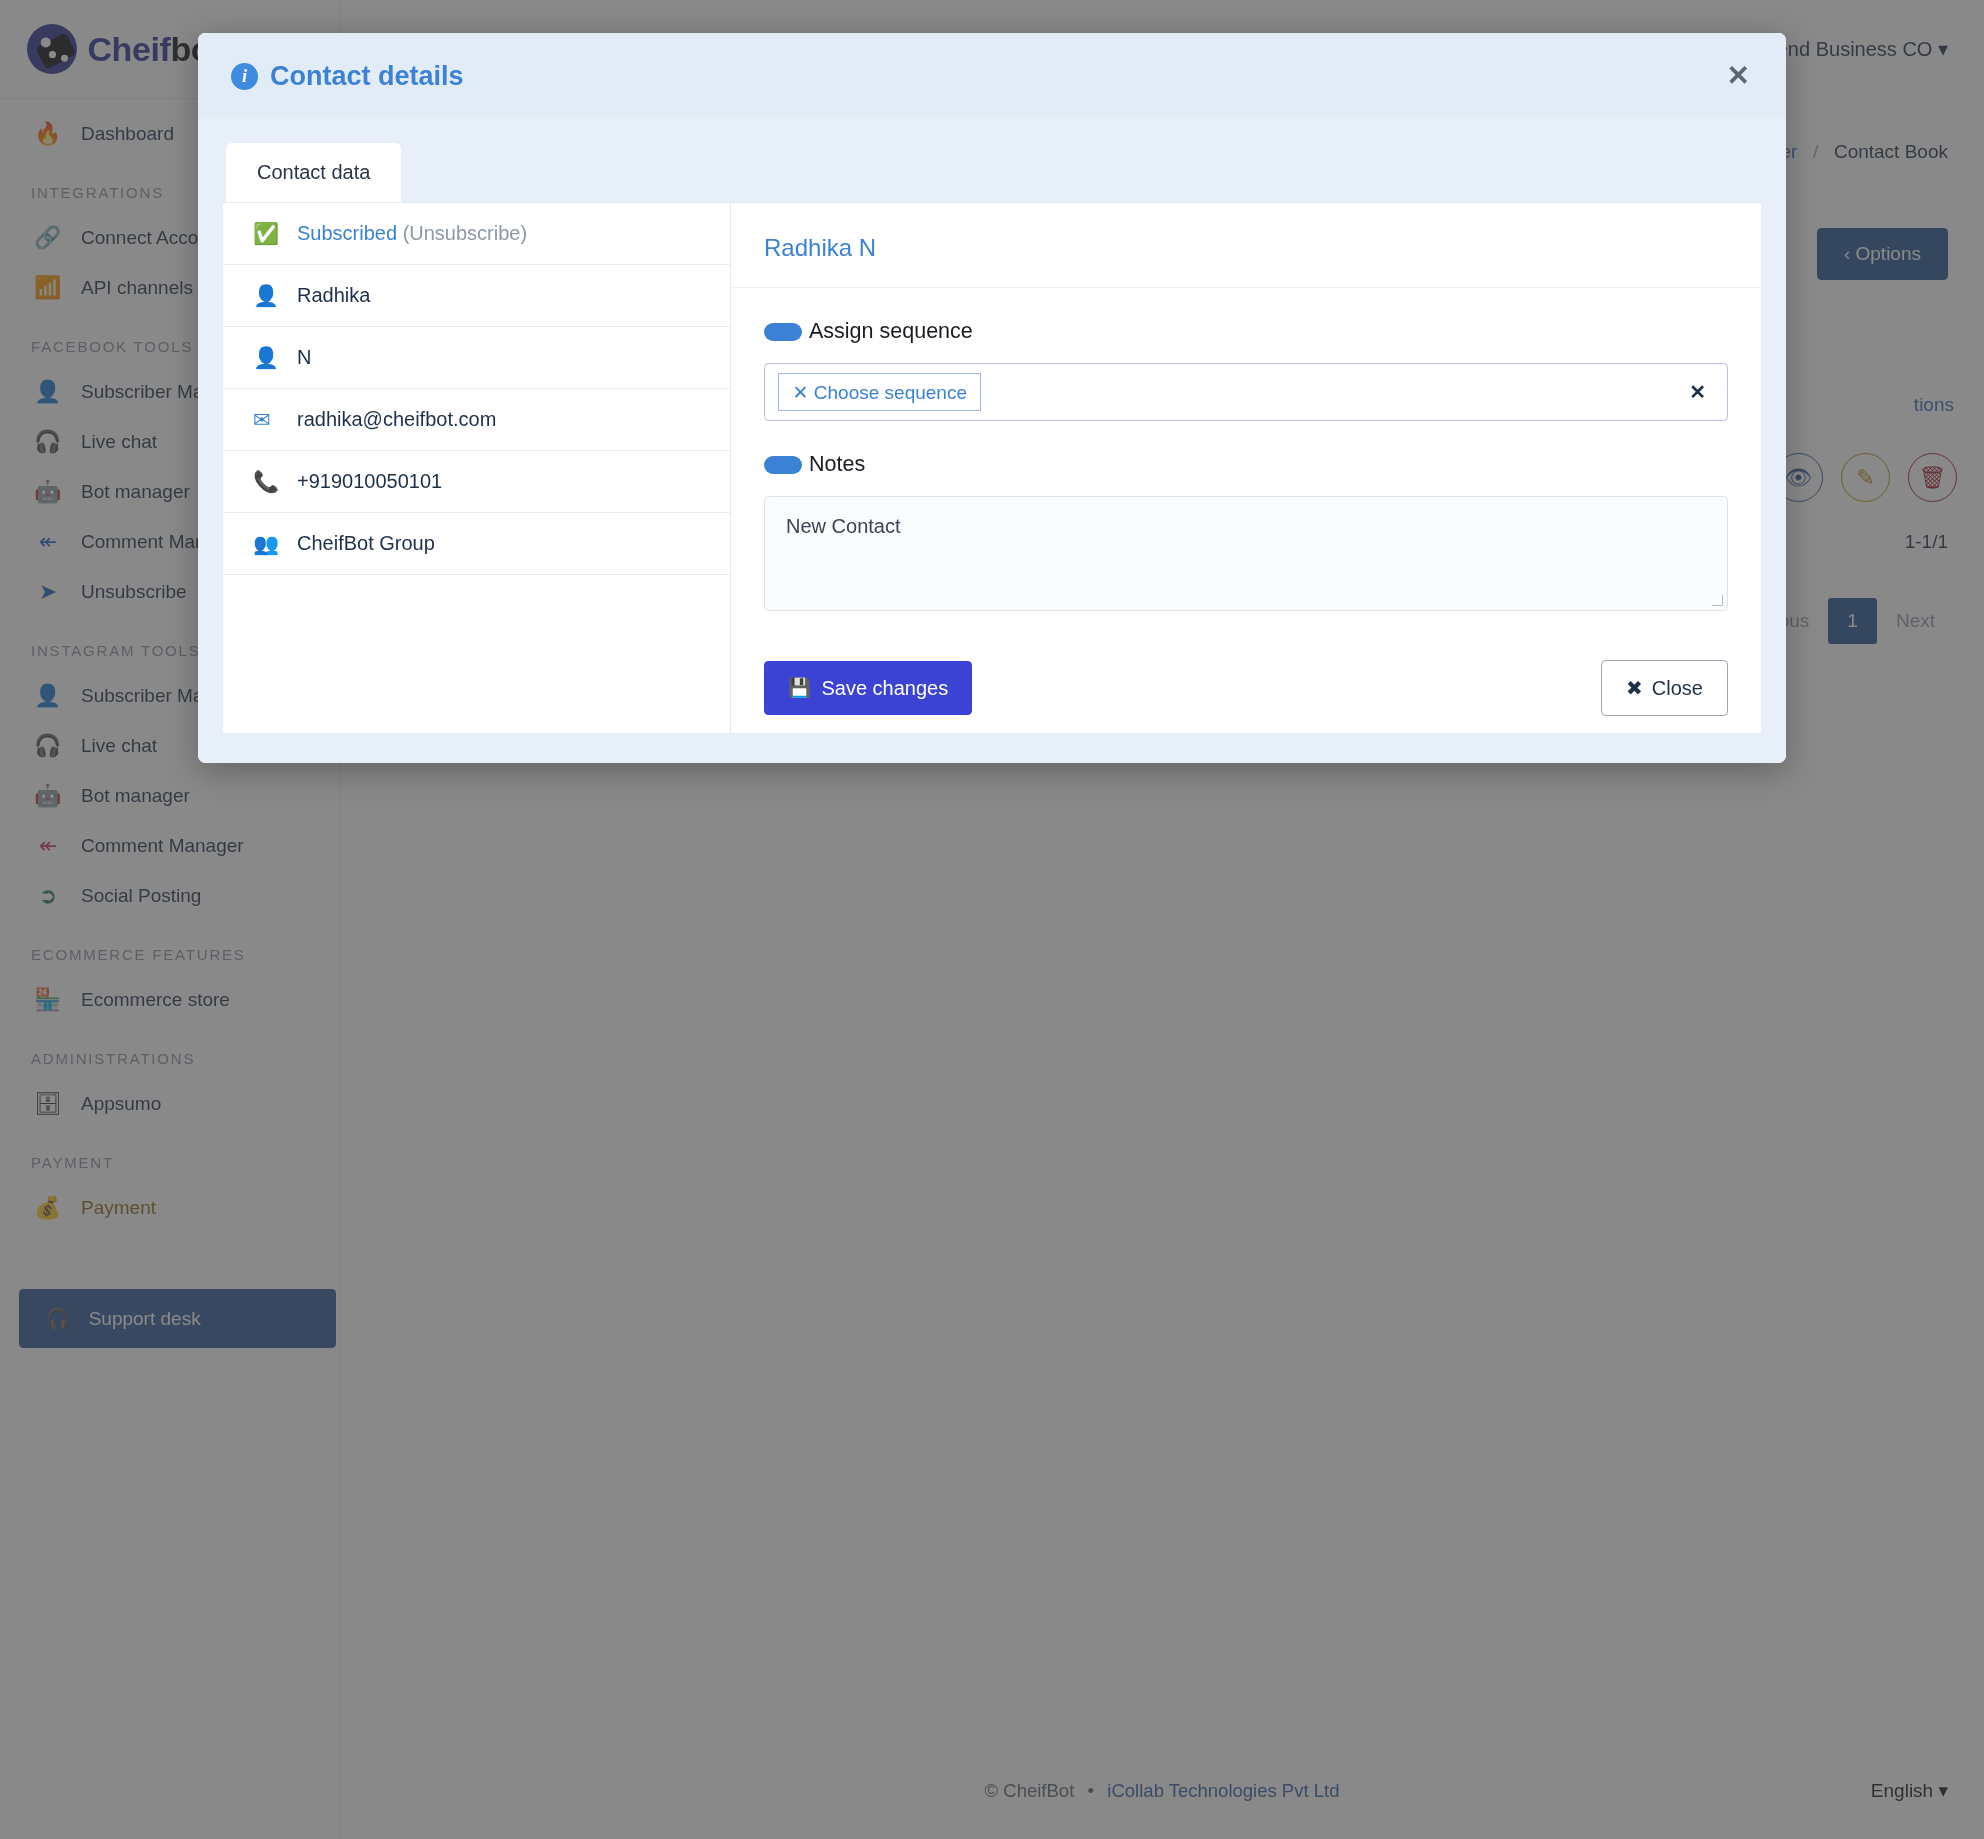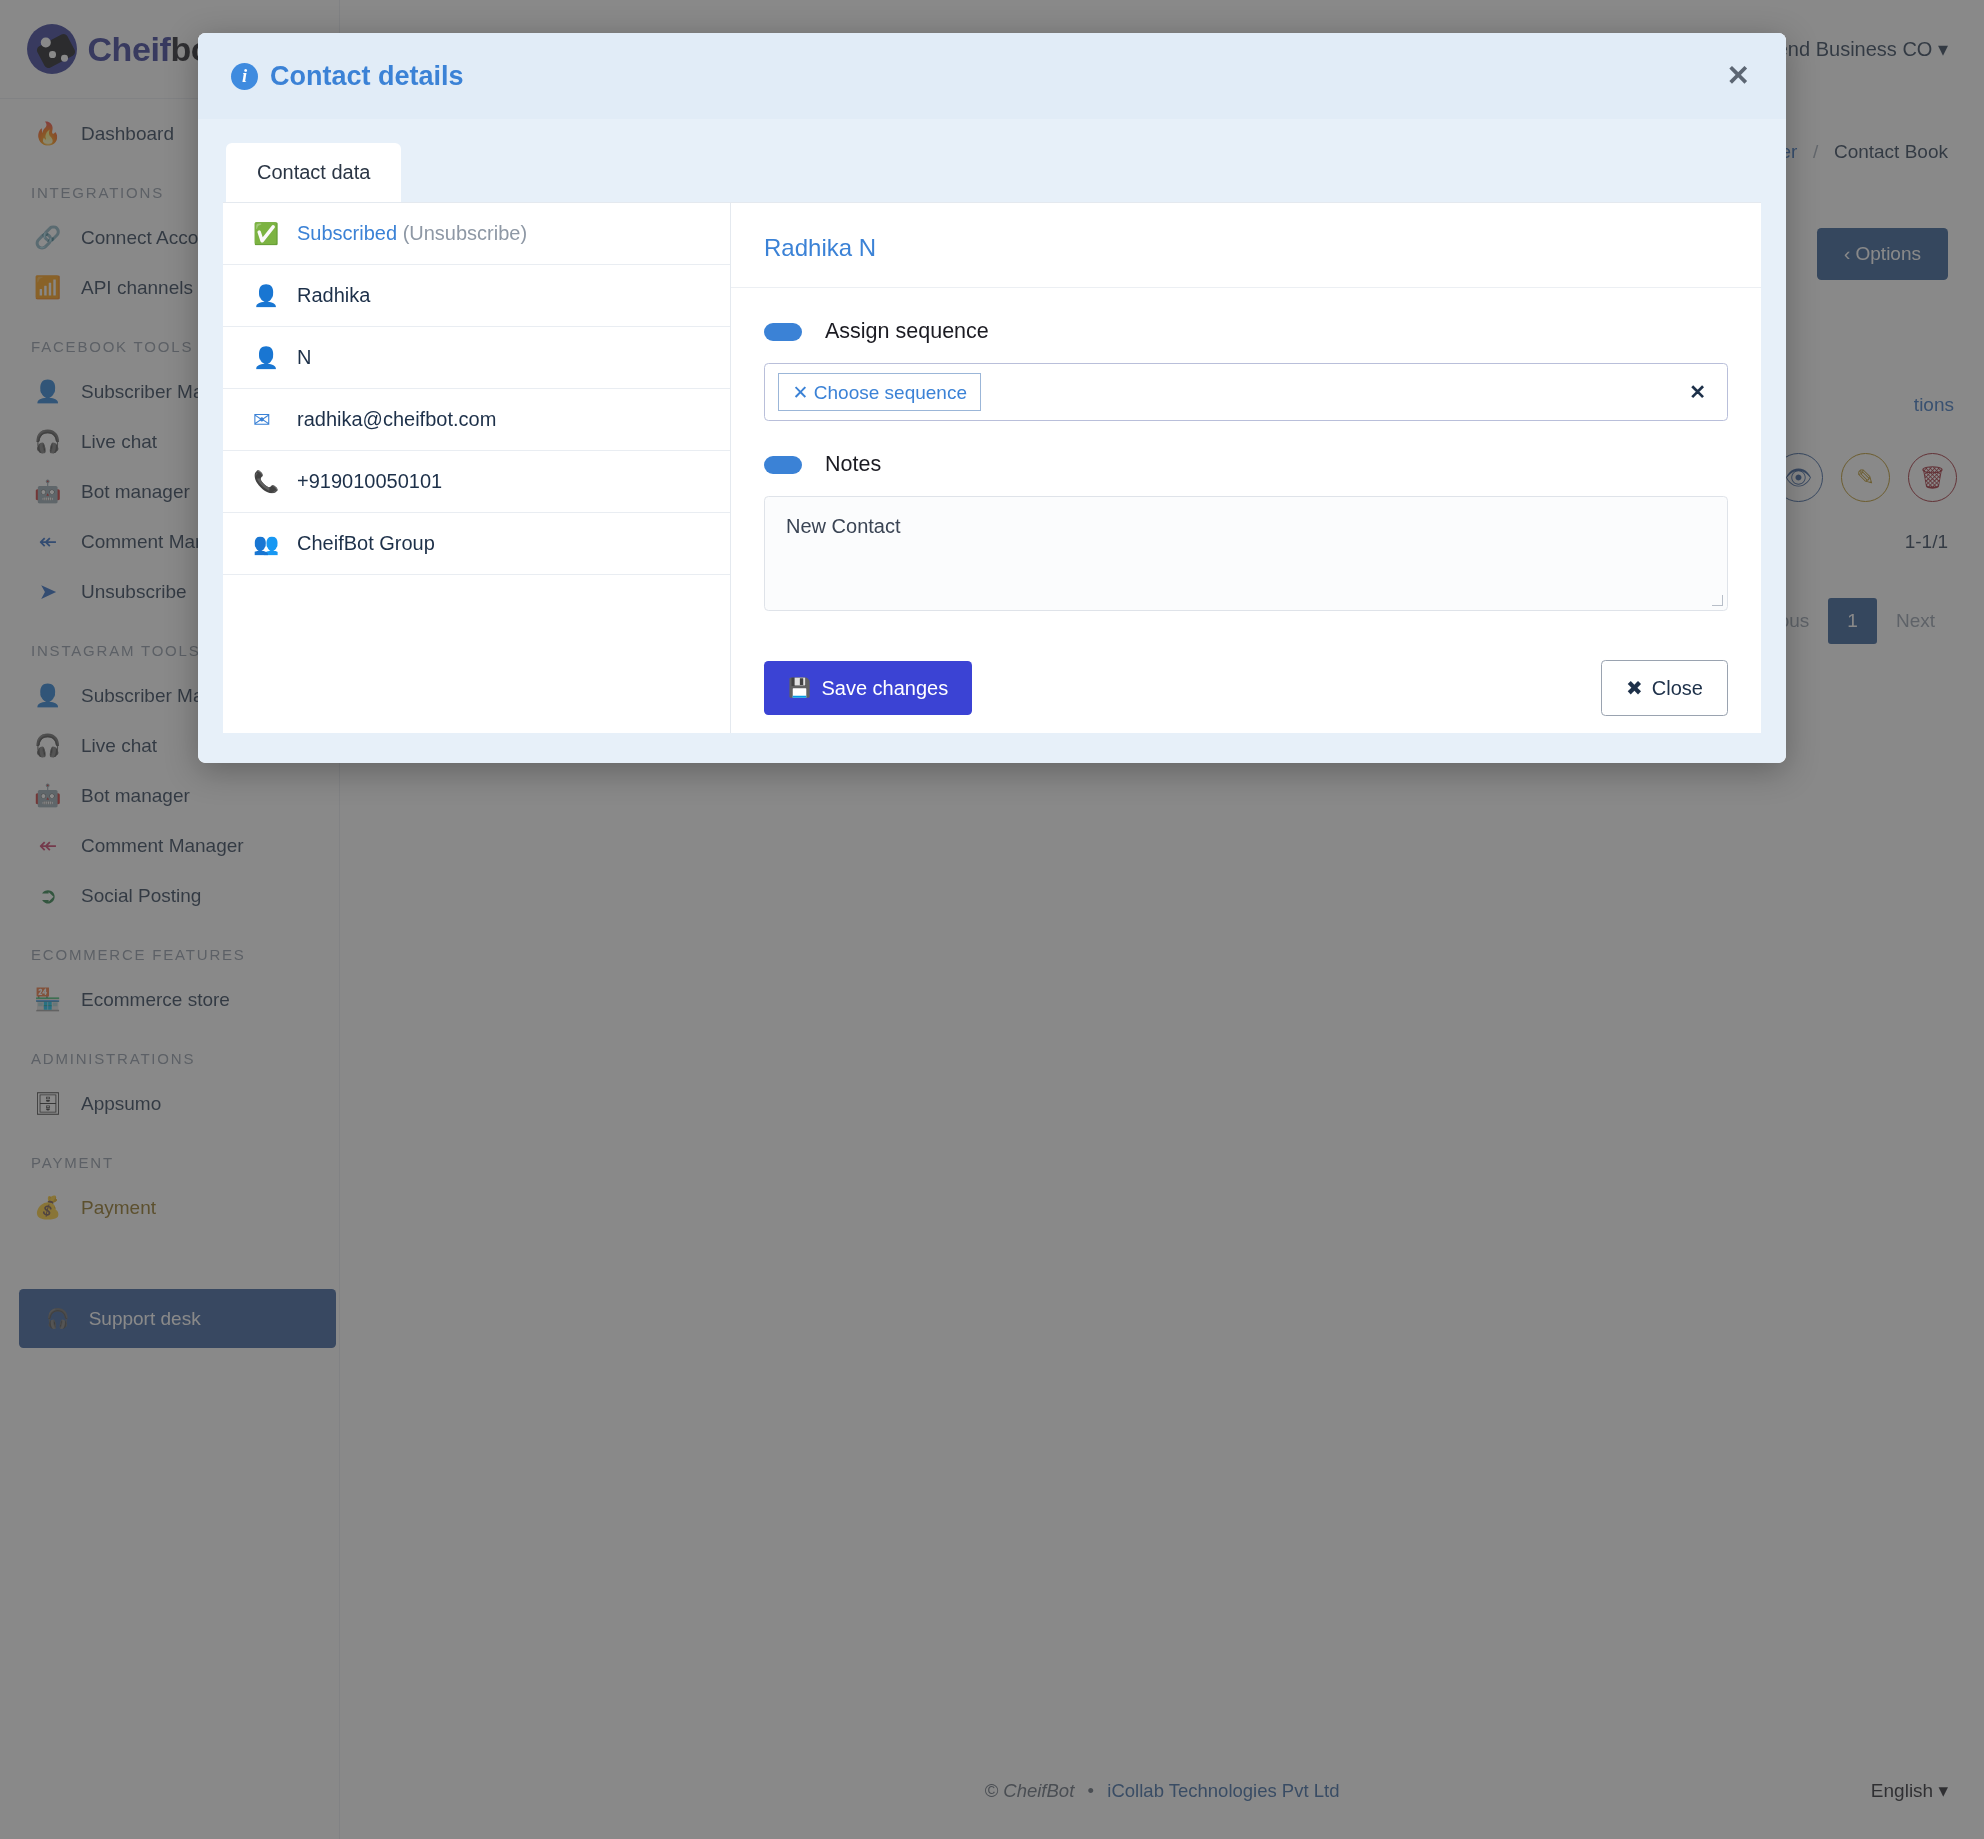--- a/index.html
+++ b/index.html
@@ -216,21 +216,21 @@
     white-space: nowrap;
   }
   #pager .pg.cur { background: #24528e; color: #ffffff; border-radius: 3px; }
 
   #page-footer {
     position: absolute;
     left: 0; right: 0; bottom: 37px;
     display: flex; align-items: center; justify-content: center;
     font-size: 18.5px;
   }
-  #page-footer .c1 { color: #5a6472; font-style: italic; }
+  #page-footer .c1 { color: #5a6472; }
   #page-footer .dot { color: #5a6472; margin: 0 13.3px; }
   #page-footer .c2 { color: #2d5f9e; }
   #lang-select {
     position: absolute;
     right: 36px; bottom: 37px;
     font-size: 19px;
     color: #14141b;
     white-space: nowrap;
   }
 
@@ -343,21 +343,21 @@
   #detail-name {
     font-size: 24px;
     color: #3b82d6;
     padding: 31px 8px 25px 33px;
     border-bottom: 0.7px solid #eceff3;
   }
   .field-block { padding: 0 33px; }
   .toggle-row {
     display: flex;
     align-items: center;
-    gap: 23px;
+    gap: 7px;
     padding: 31px 0 0 0;
   }
   .switch {
     width: 38px; height: 18px;
     border-radius: 9px;
     background: #3b82d6;
     position: relative;
     flex: 0 0 auto;
   }
   .toggle-label { font-size: 21.5px; color: #1b1b22; }

